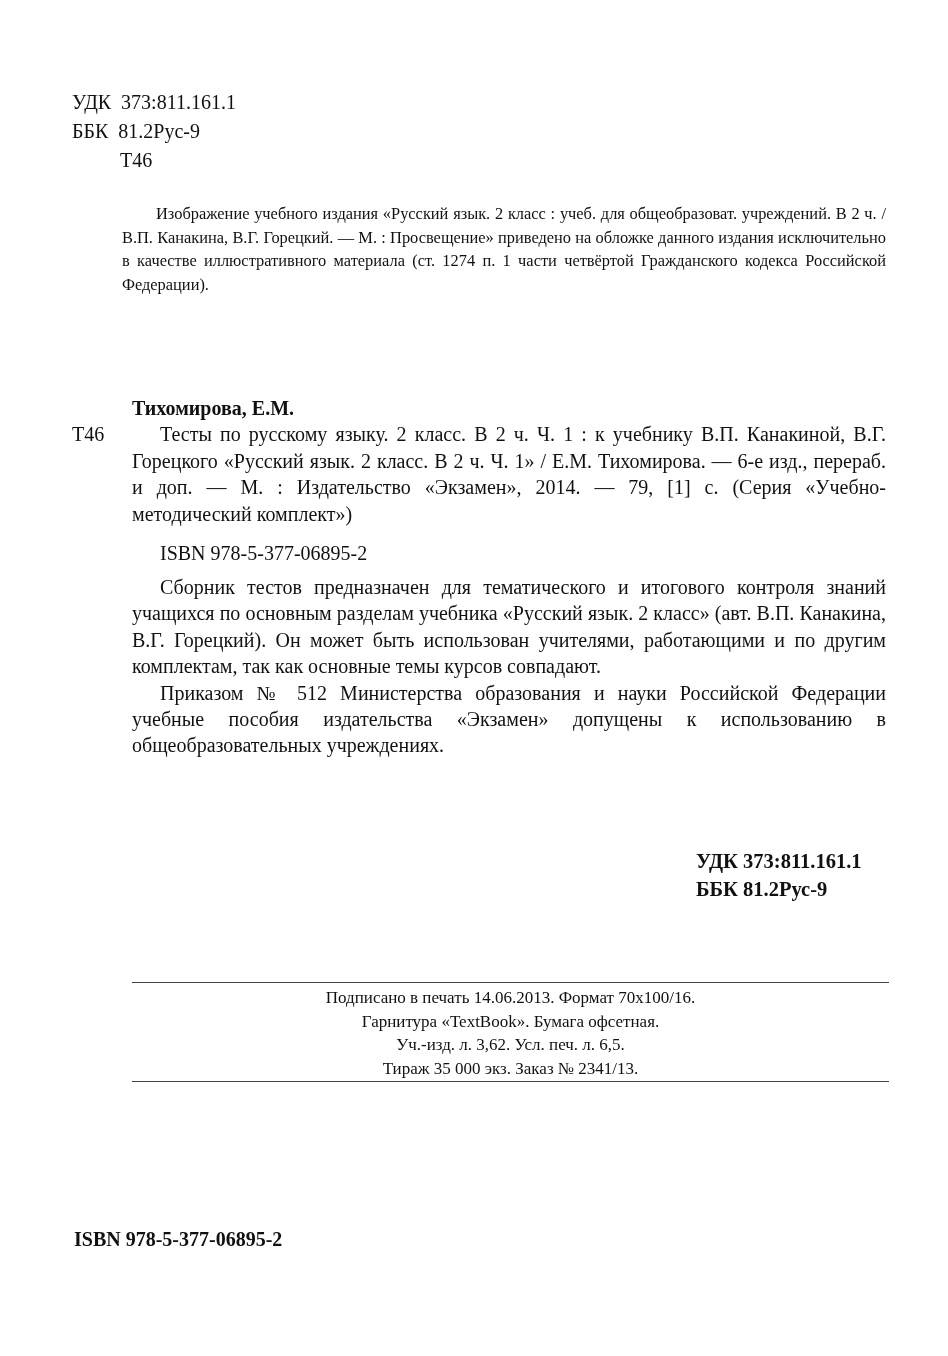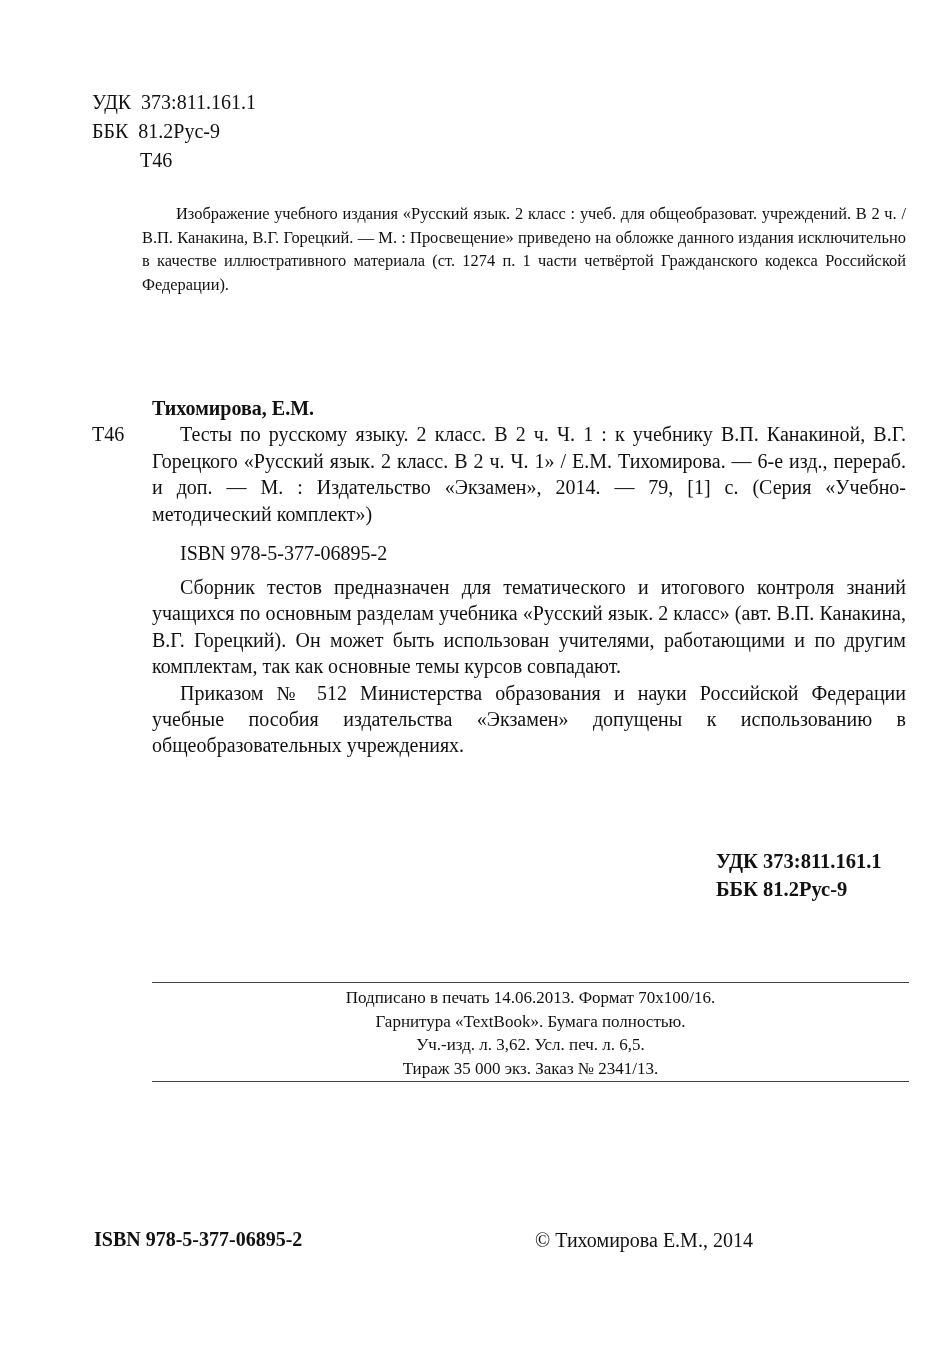--- a/index.html
+++ b/index.html
@@ -8,21 +8,21 @@
       background: #ffffff;
     }
     body {
       width: 948px;
       height: 1356px;
       position: relative;
       overflow: hidden;
       font-family: "Liberation Serif", "DejaVu Serif", serif;
       color: #111111;
     }
-    .abs { position: absolute; margin-left: 20px; }
+    .abs { position: absolute; }
 
     
     .class-top { left: 72px; top: 88px; font-size: 20px; line-height: 29px; }
     .class-top .row { white-space: pre; }
     .class-top .t46 { padding-left: 48px; }
 
     
     .notice { left: 122px; top: 202px; width: 764px; font-size: 16.4px; line-height: 23.6px; text-align: justify; }
     .notice p { margin: 0; text-indent: 34px; }
 
@@ -74,22 +74,21 @@
 </div>
 
 <div class="abs class-bottom">
   <div>УДК 373:811.161.1</div>
   <div>ББК 81.2Рус-9</div>
 </div>
 
 <div class="abs rule top"></div>
 <div class="abs imprint">
   <span class="line">Подписано в печать 14.06.2013. Формат 70х100/16.</span>
-  <span class="line">Гарнитура «TextBook». Бумага полностью.</span>
+  <span class="line">Гарнитура «TextBook». Бумага офсетная.</span>
   <span class="line">Уч.-изд. л. 3,62. Усл. печ. л. 6,5.</span>
   <span class="line">Тираж 35 000 экз. Заказ № 2341/13.</span>
 </div>
 <div class="abs rule bottom"></div>
 
 <div class="abs isbn-bottom">ISBN 978-5-377-06895-2</div>
 <div class="abs copyright">
-  <div>© Тихомирова Е.М., 2014</div>
 </div>
 
 </body></html>

